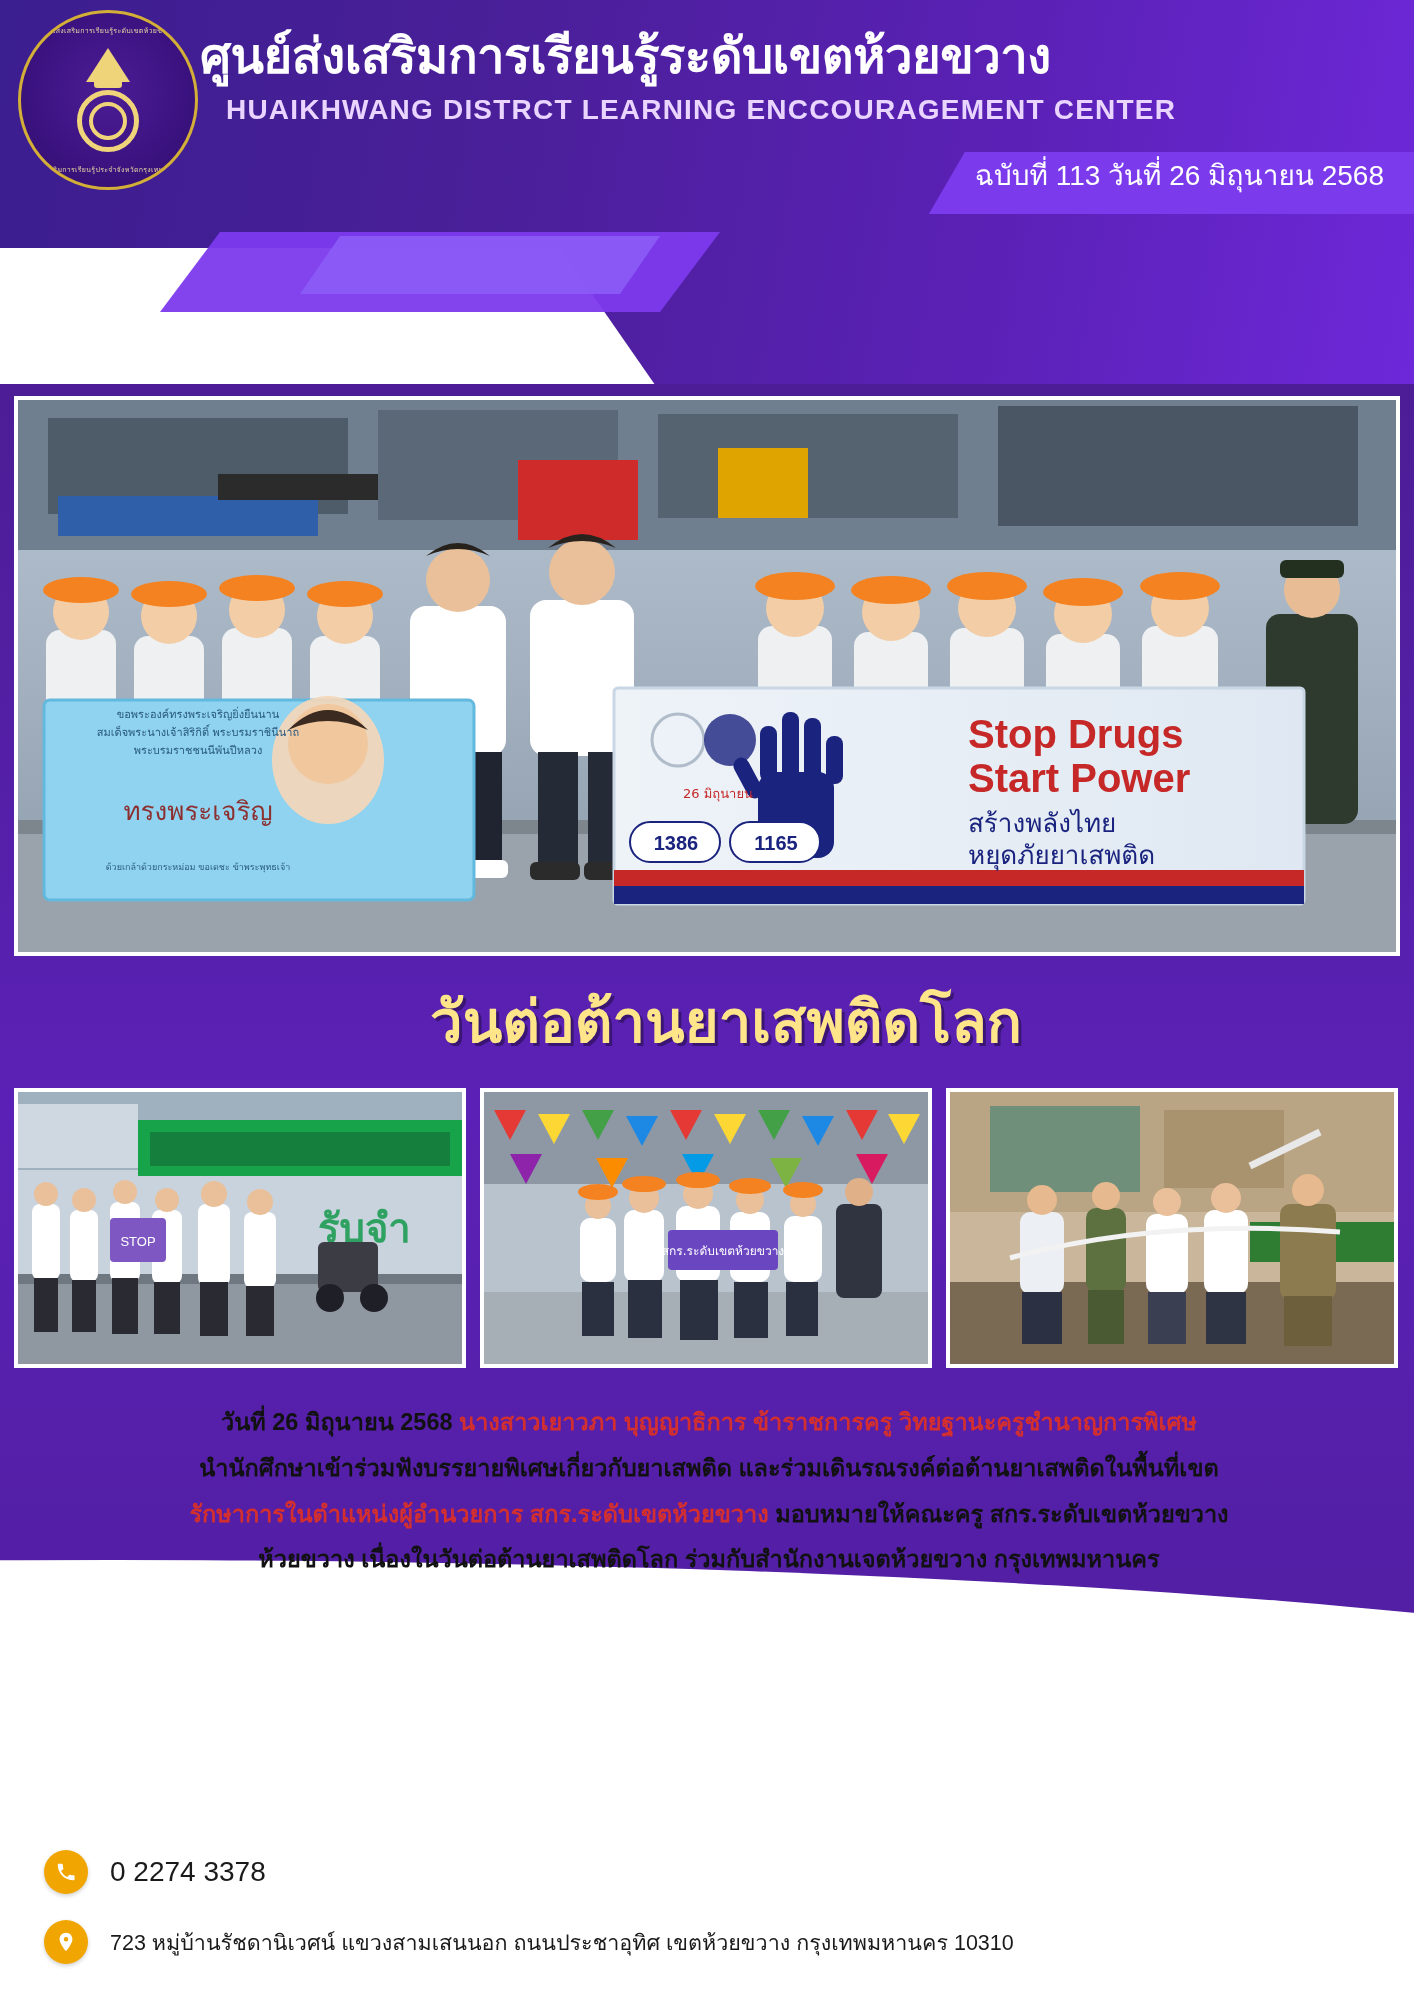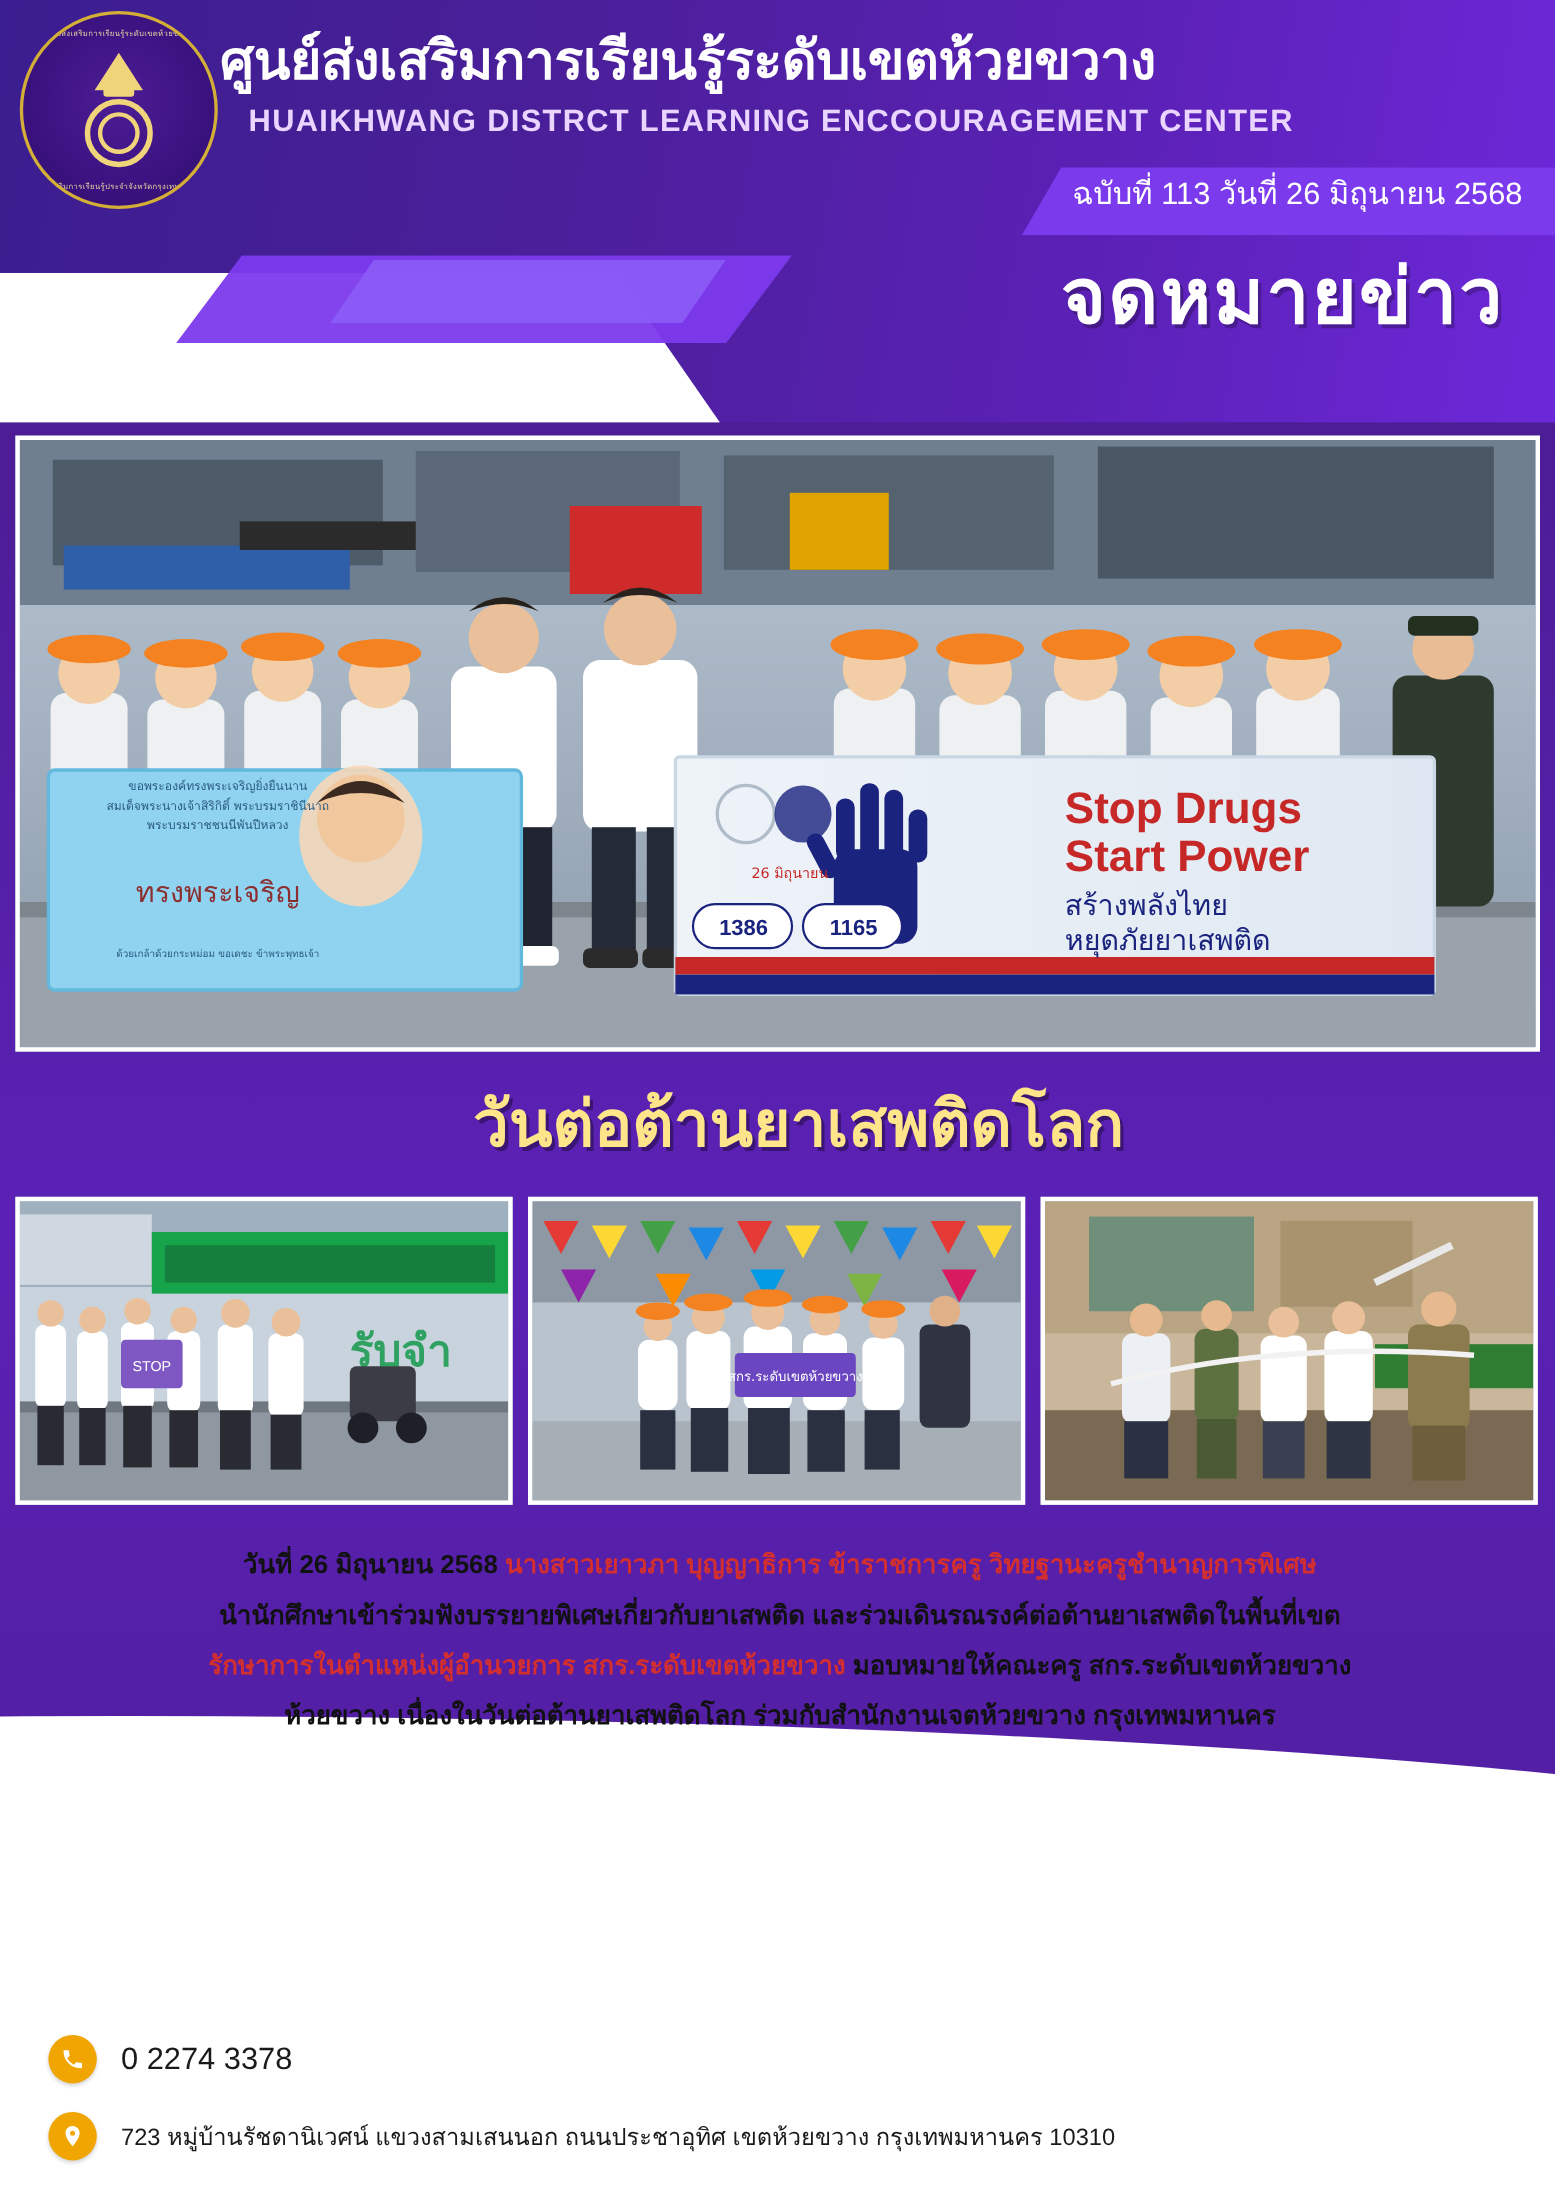--- a/index.html
+++ b/index.html
@@ -266,21 +266,20 @@
         <div class="logo-emblem">
           <div class="crown"></div>
           <div class="disc"></div>
         </div>
         <div class="ring-text-bottom">กรมส่งเสริมการเรียนรู้ประจำจังหวัดกรุงเทพมหานคร</div>
       </div>
 
       <div class="title-th">ศูนย์ส่งเสริมการเรียนรู้ระดับเขตห้วยขวาง</div>
       <div class="title-en">HUAIKHWANG DISTRCT LEARNING ENCCOURAGEMENT CENTER</div>
       <div class="issue-badge">ฉบับที่ 113 วันที่ 26 มิถุนายน 2568</div>
-      <div class="newsletter-word">จดหมายข่าว</div>
     </div>
   </div>
 
   <div class="body-bg">
     <div class="wave-accent"></div>
     <div class="wave-edge"></div>
     <div class="wave-violet"></div>
   </div>
 
   <div class="photo-main">

